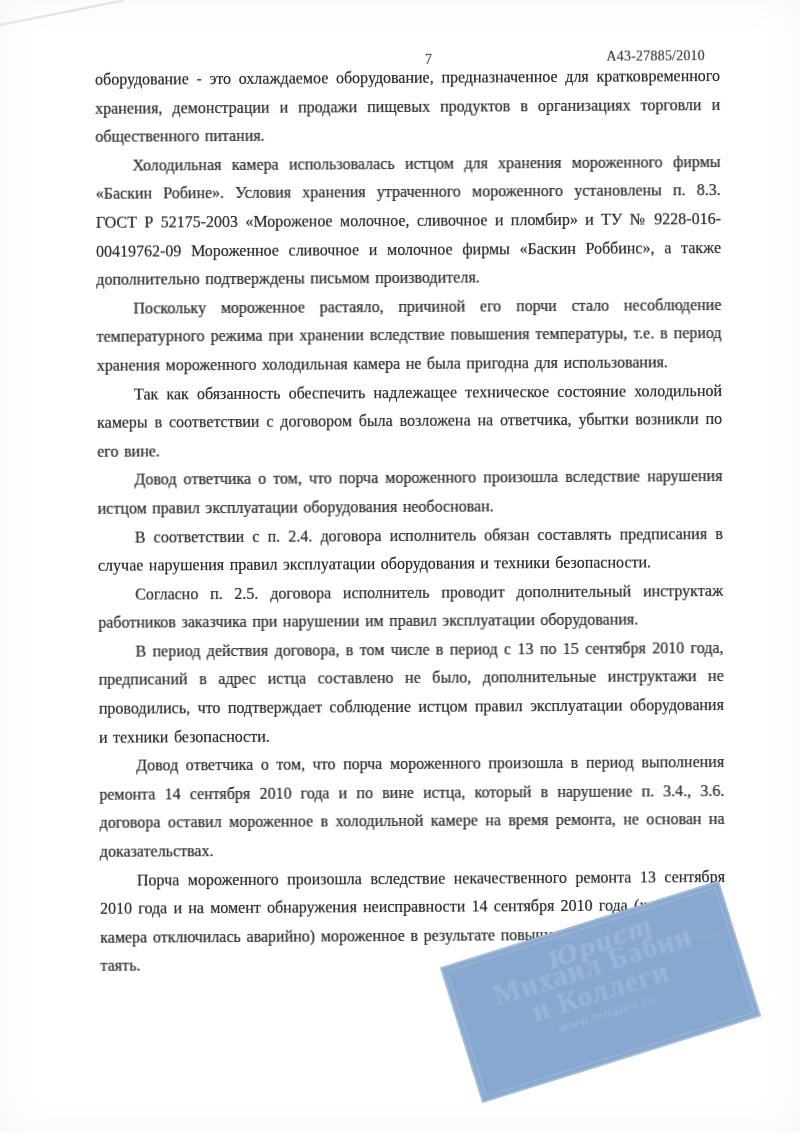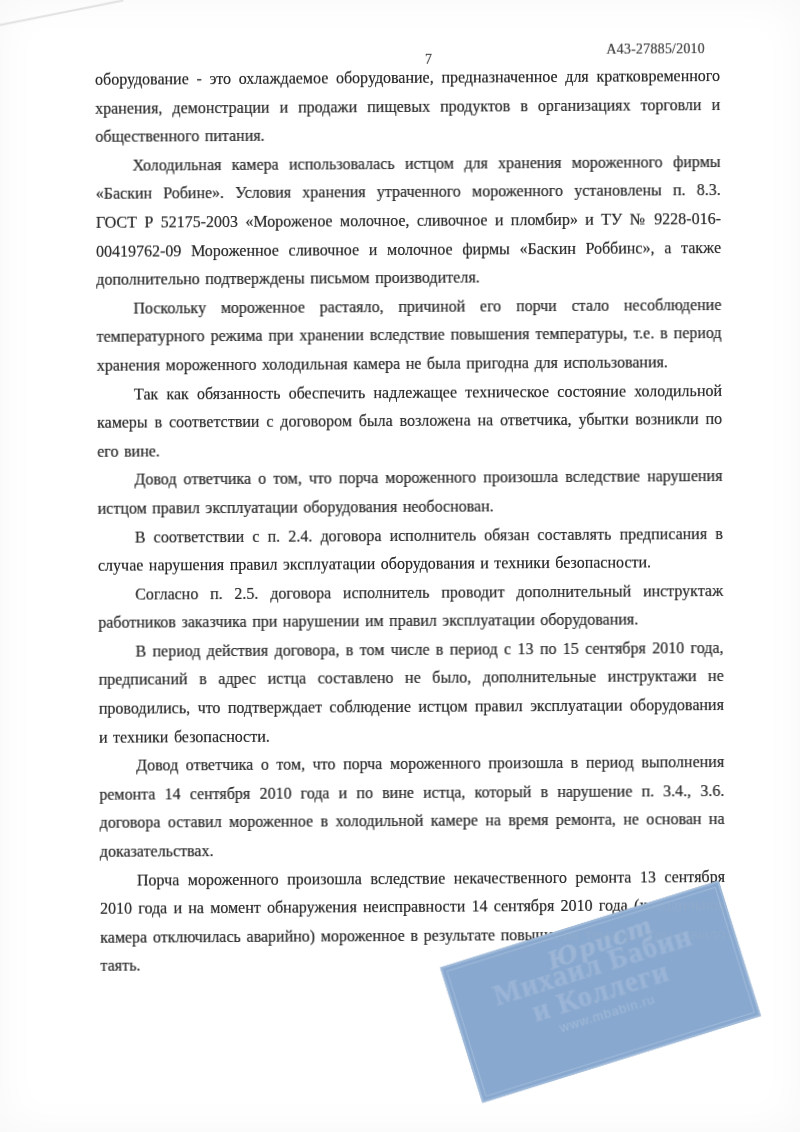--- a/index.html
+++ b/index.html
@@ -31,21 +31,21 @@
     transform-origin: 400px 566px;
   }
   .page-number {
     position: absolute;
     left: 428px; top: 52px;
     font-size: 14px; color: #3a3a3a;
     text-shadow: 0 0 0.5px rgba(45,45,45,0.55);
   }
   .case-number {
     position: absolute;
-    right: 92px; top: 43px;
+    right: 92px; top: 50px;
     font-size: 14px; color: #3a3a3a;
     letter-spacing: 0.2px;
     text-shadow: 0 0 0.5px rgba(45,45,45,0.55);
   }
   .doc-body {
     position: absolute;
     left: 98px; top: 64px;
     width: 625px;
     font-size: 16px;
     line-height: 28.6px;

